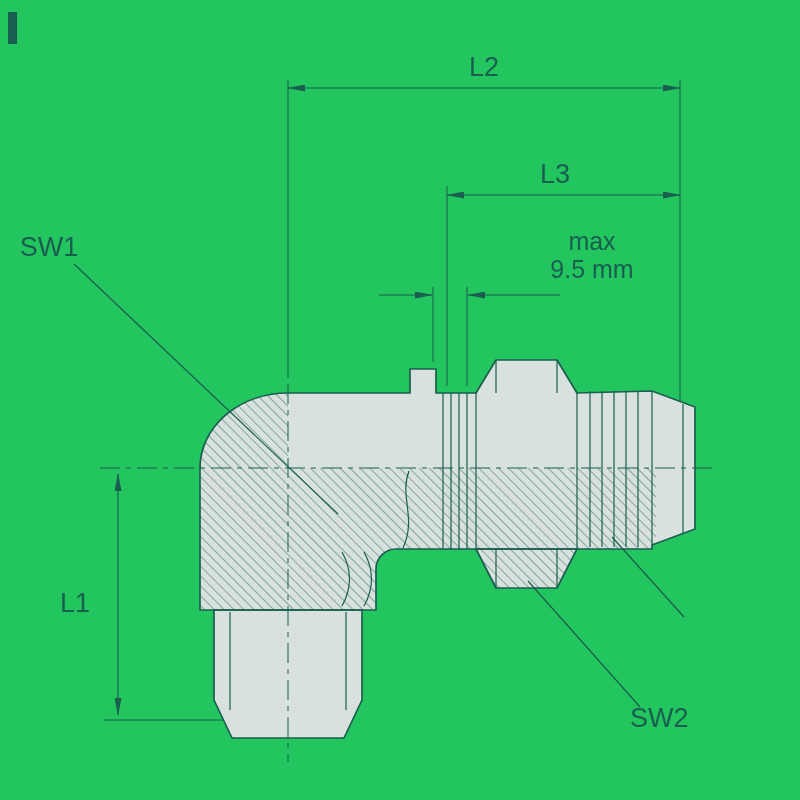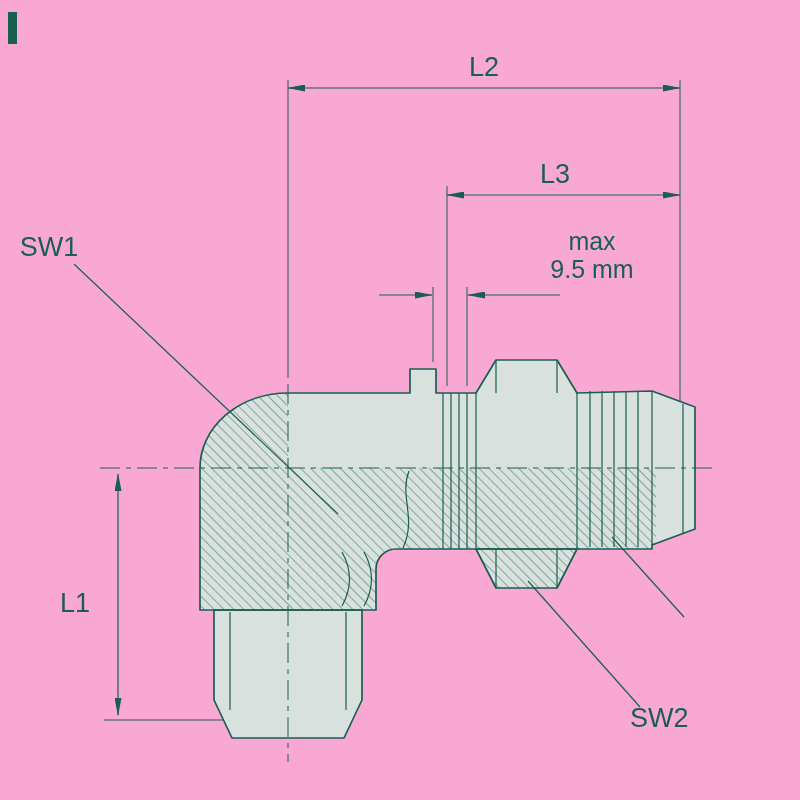--- a/index.html
+++ b/index.html
@@ -5,21 +5,21 @@
   html, body {
     margin: 0;
     padding: 0;
     background: #ffffff;
     font-family: "Liberation Sans", sans-serif;
   }
   .canvas {
     position: relative;
     width: 800px;
     height: 800px;
-    background: #f9a8d4;
+    background: #22c55e;
     overflow: hidden;
   }
   svg { display: block; }
   text {
     font-family: "Liberation Sans", sans-serif;
     fill: #1a5e50;
   }
   .lbl  { font-size: 27px; }
   .lbl2 { font-size: 25px; }
 </style>

